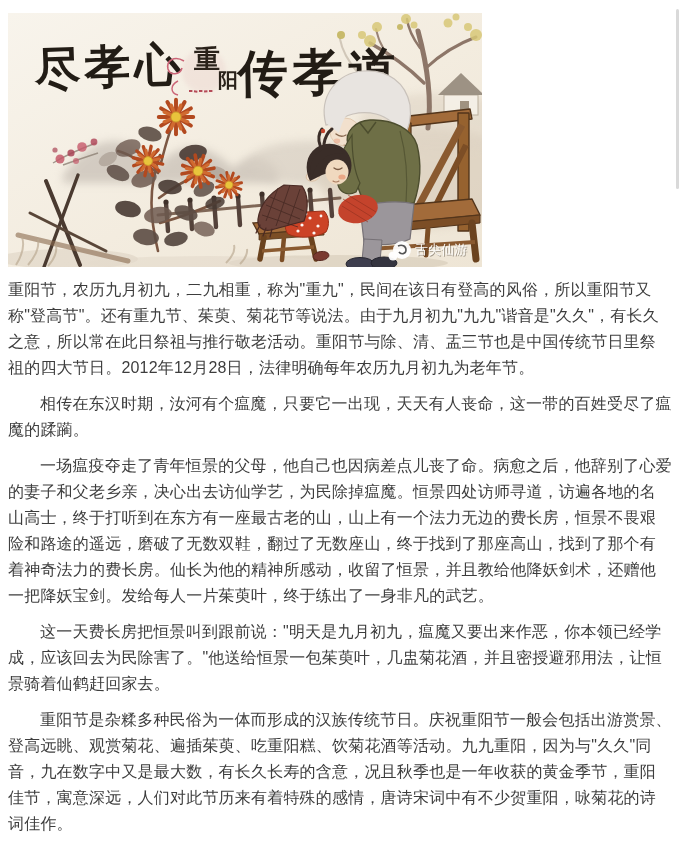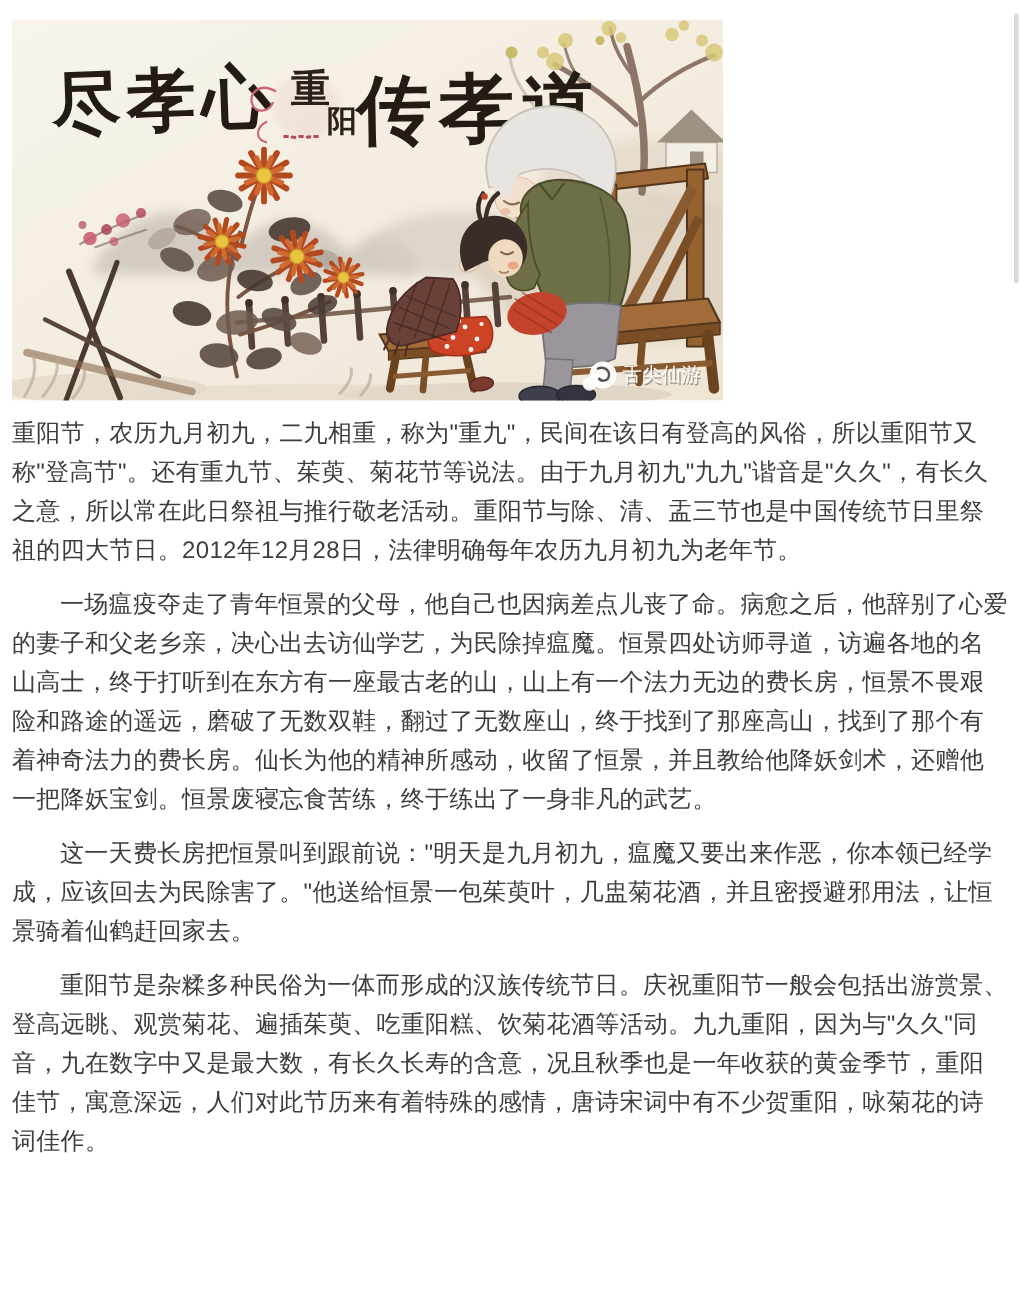--- a/index.html
+++ b/index.html
@@ -296,19 +296,20 @@
         <circle cx="385" cy="243" r="4.5" fill="#ffffff" opacity="0.95"></circle>
         <path d="M390,233 C394,231 398,233 398,237 C398,241 393,242 391,239" fill="none" stroke="#555555" stroke-width="1.6"></path>
         <text x="408" y="242" font-size="13" fill="rgba(60,50,40,0.45)">舌尖仙游</text>
         <text x="407" y="241" font-size="13" fill="#fdfcf9">舌尖仙游</text>
       </g>
     </svg>
   </div>
 
   <div class="article">
     <p class="flush">重阳节，农历九月初九，二九相重，称为"重九"，民间在该日有登高的风俗，所以重阳节又称"登高节"。还有重九节、茱萸、菊花节等说法。由于九月初九"九九"谐音是"久久"，有长久之意，所以常在此日祭祖与推行敬老活动。重阳节与除、清、盂三节也是中国传统节日里祭祖的四大节日。2012年12月28日，法律明确每年农历九月初九为老年节。</p>
-    <p>一场瘟疫夺走了青年恒景的父母，他自己也因病差点儿丧了命。病愈之后，他辞别了心爱的妻子和父老乡亲，决心出去访仙学艺，为民除掉瘟魔。恒景四处访师寻道，访遍各地的名山高士，终于打听到在东方有一座最古老的山，山上有一个法力无边的费长房，恒景不畏艰险和路途的遥远，磨破了无数双鞋，翻过了无数座山，终于找到了那座高山，找到了那个有着神奇法力的费长房。仙长为他的精神所感动，收留了恒景，并且教给他降妖剑术，还赠他一把降妖宝剑。恒景废寝忘食苦练，终于练出了一身非凡的武艺。</p>
+    <p>相传在东汉时期，汝河有个瘟魔，只要它一出现，天天有人丧命，这一带的百姓受尽了瘟魔的蹂躏。</p>
+    <p>一场瘟疫夺走了青年恒景的父母，他自己也因病差点儿丧了命。病愈之后，他辞别了心爱的妻子和父老乡亲，决心出去访仙学艺，为民除掉瘟魔。恒景四处访师寻道，访遍各地的名山高士，终于打听到在东方有一座最古老的山，山上有一个法力无边的费长房，恒景不畏艰险和路途的遥远，磨破了无数双鞋，翻过了无数座山，终于找到了那座高山，找到了那个有着神奇法力的费长房。仙长为他的精神所感动，收留了恒景，并且教给他降妖剑术，还赠他一把降妖宝剑。发给每人一片茱萸叶，终于练出了一身非凡的武艺。</p>
     <p>这一天费长房把恒景叫到跟前说："明天是九月初九，瘟魔又要出来作恶，你本领已经学成，应该回去为民除害了。"他送给恒景一包茱萸叶，几盅菊花酒，并且密授避邪用法，让恒景骑着仙鹤赶回家去。</p>
     <p>重阳节是杂糅多种民俗为一体而形成的汉族传统节日。庆祝重阳节一般会包括出游赏景、登高远眺、观赏菊花、遍插茱萸、吃重阳糕、饮菊花酒等活动。九九重阳，因为与"久久"同音，九在数字中又是最大数，有长久长寿的含意，况且秋季也是一年收获的黄金季节，重阳佳节，寓意深远，人们对此节历来有着特殊的感情，唐诗宋词中有不少贺重阳，咏菊花的诗词佳作。</p>
   </div>
 
   <div class="scrollbar-thumb"></div>
 </div>
 
 </body></html>

